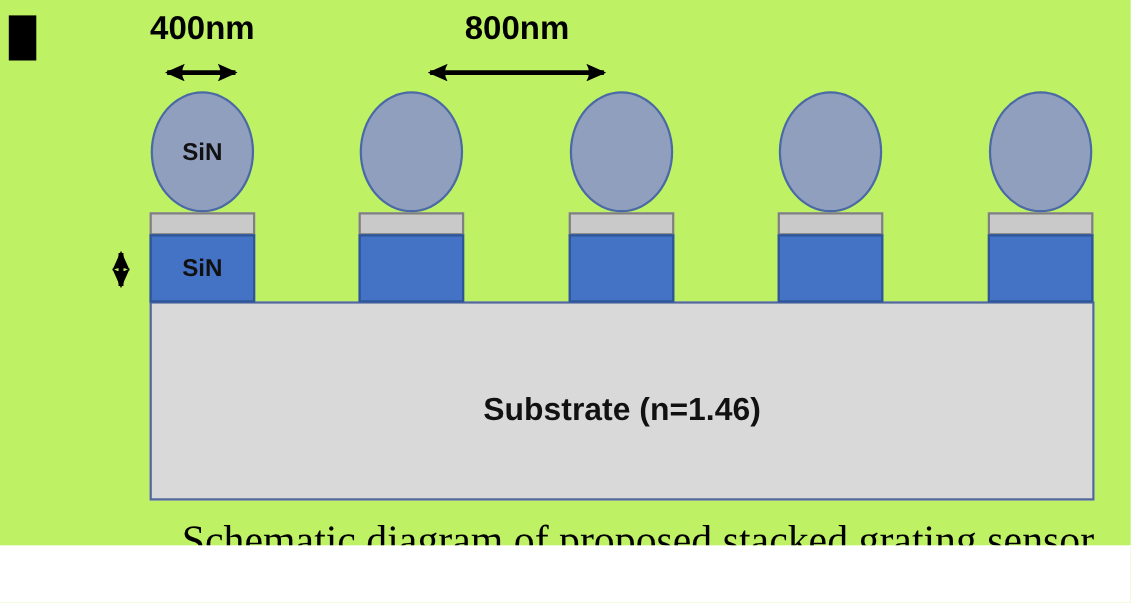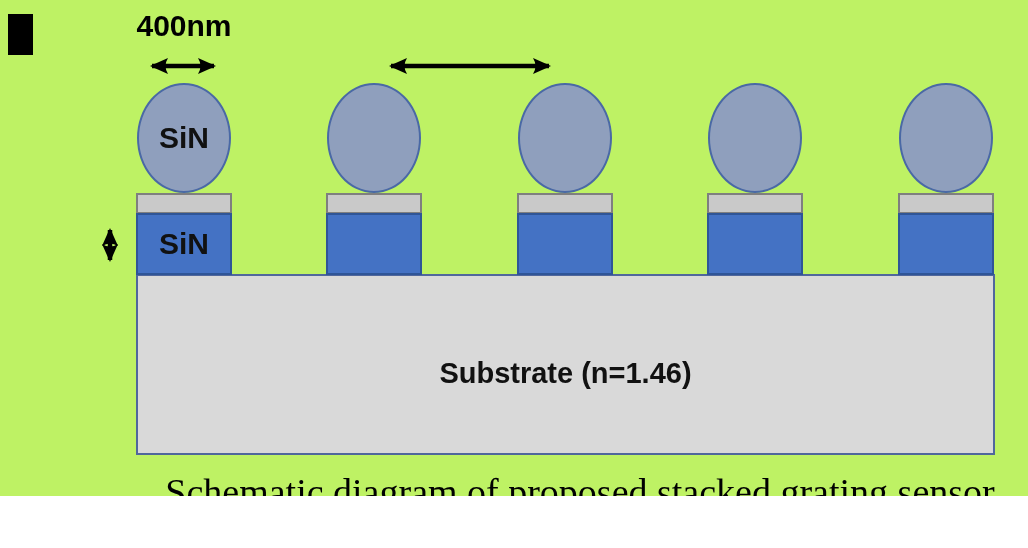--- a/index.html
+++ b/index.html
@@ -48,21 +48,21 @@
   }
   .grating{
     position:absolute;
     left:calc(var(--cx) - 48px);top:213px;width:96px;height:62px;
     background:var(--grating-fill,#4472c4);
     border:2px solid var(--grating-border,#2f5597);
     z-index:2;
     display:flex;align-items:center;justify-content:center;
   }
   .sin-label{
-    font-weight:bold;font-size:30px;color:#111;line-height:30px;
+    font-weight:bold;font-size:22px;color:#111;line-height:30px;
   }
   .substrate{
     position:absolute;left:136px;top:274px;width:859px;height:181px;
     background:var(--substrate-fill,#d9d9d9);
     border:2px solid var(--substrate-border,#50679c);
     z-index:0;
     display:flex;align-items:center;justify-content:center;
     padding-top:18px;
   }
   .substrate-label{
@@ -77,20 +77,21 @@
 </style>
 </head>
 <body>
 
 <div class="canvas">
 
   <div class="black-marker"></div>
 
   <div class="dim-label" id="dim400">400nm</div>
 
+  <div class="dim-label" id="dim800">800nm</div>
 
 
   <svg class="arrows" viewBox="0 0 1028 548">
     <defs>
       <marker id="ah" markerUnits="userSpaceOnUse" markerWidth="18" markerHeight="16" refX="16" refY="8" orient="auto-start-reverse">
         <path class="head" d="M0,0 L18,8 L0,16 Q5,8 0,0 Z"></path>
       </marker>
     </defs>
     <line class="shaft" x1="152" y1="66" x2="214" y2="66" marker-start="url(#ah)" marker-end="url(#ah)"></line>
     <line class="shaft" x1="391" y1="66" x2="549" y2="66" marker-start="url(#ah)" marker-end="url(#ah)"></line>

